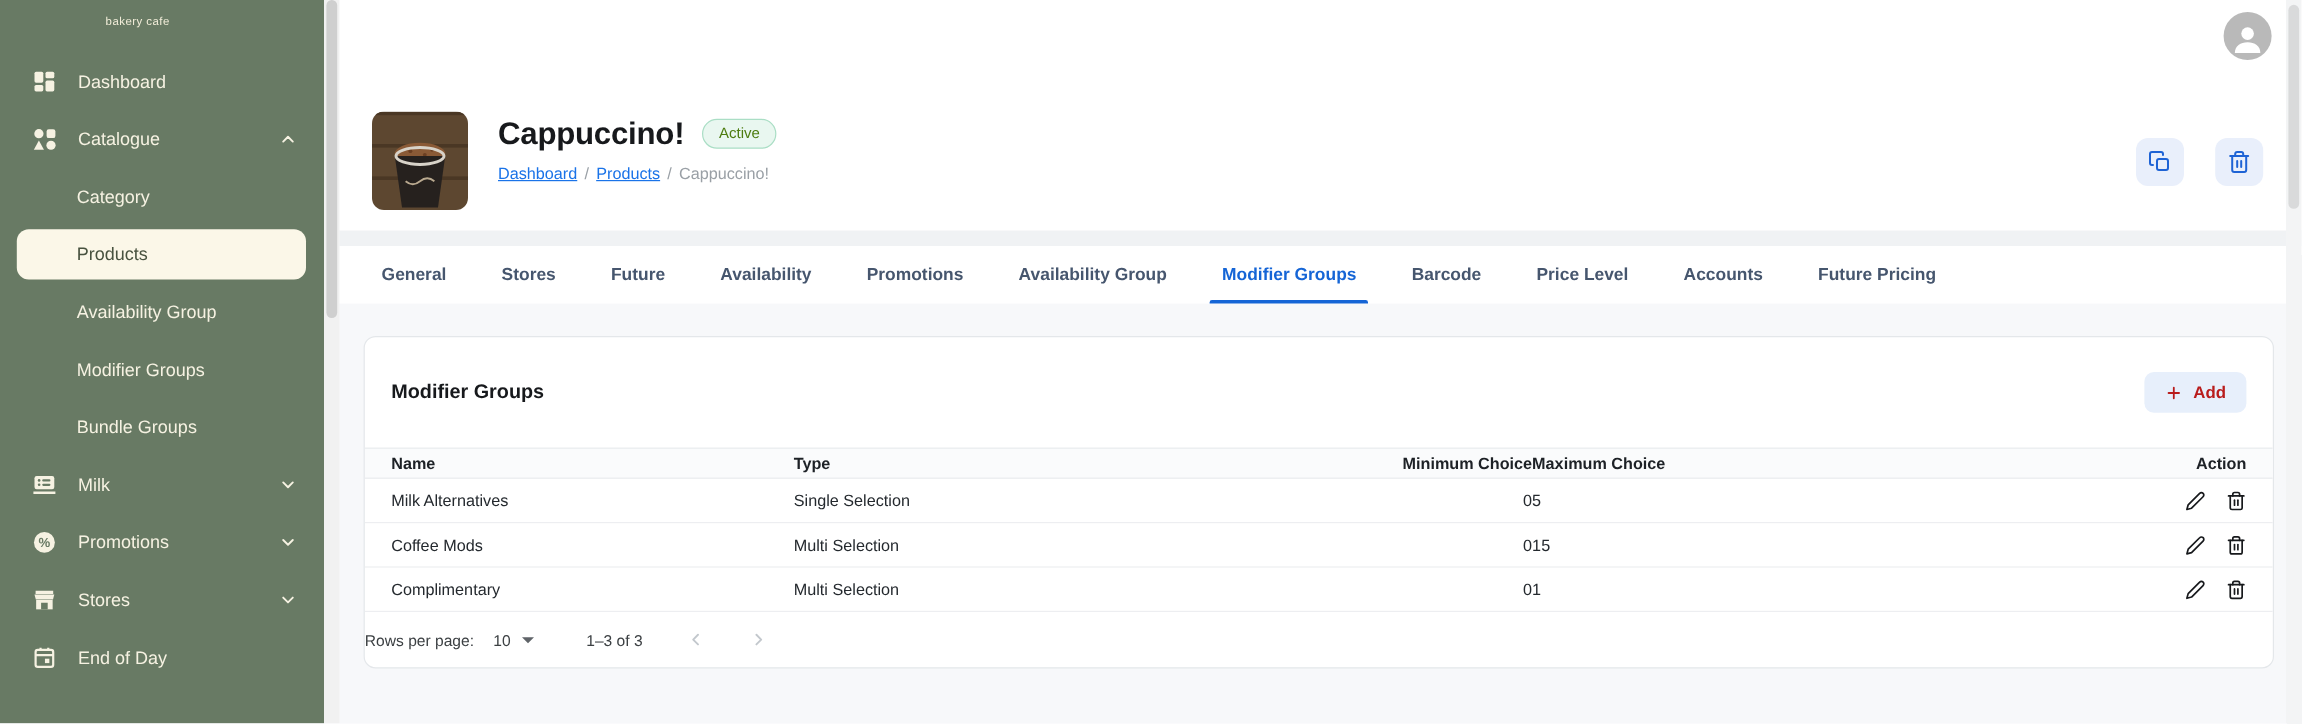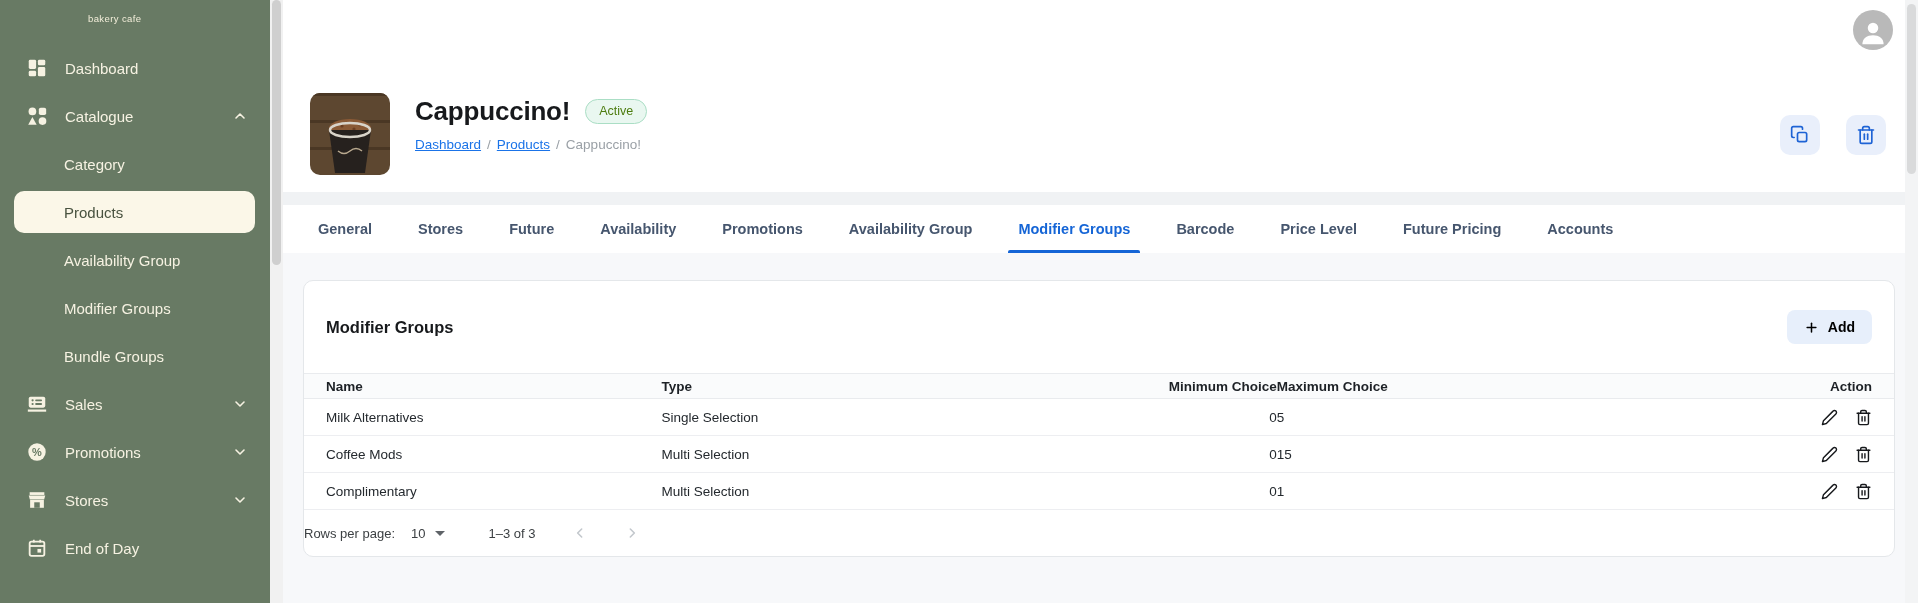--- a/index.html
+++ b/index.html
@@ -47,21 +47,21 @@
 
   .tabs-band { height:48px; background:#fff; display:flex; align-items:stretch; padding-left:12px; flex-shrink:0; }
   .tab { display:flex; align-items:center; padding:0 23px; font-size:14.5px; font-weight:700; color:#46566e; cursor:pointer; position:relative; white-space:nowrap; }
   .tab.active { color:#1565d6; }
   .tab.active::after { content:""; position:absolute; left:13px; right:13px; bottom:0; height:3px; background:#1565d6; border-radius:2px 2px 0 0; }
 
   .content { flex:1; padding:27px 23px 0 20px; }
   .card { background:#fff; border:1px solid #e4e7ea; border-radius:10px; display:flex; flex-direction:column; overflow:hidden; }
   .card-head { height:92px; display:flex; align-items:center; justify-content:space-between; padding:0 22px; }
   .card-title { font-size:16.5px; font-weight:700; color:#17191c; }
-  .add-btn { display:flex; align-items:center; gap:9px; background:#e7effb; color:#000000; border-radius:8px; padding:9px 17px; font-size:14px; font-weight:600; cursor:pointer; }
+  .add-btn { display:flex; align-items:center; gap:9px; background:#e7effb; color:#b91c1c; border-radius:8px; padding:9px 17px; font-size:14px; font-weight:600; cursor:pointer; }
   .add-btn svg { width:15px; height:15px; }
 
   .thead { display:flex; align-items:center; height:26px; background:#fafbfc; border-top:1px solid #e9ebee; border-bottom:1px solid #e9ebee; padding:0 22px; }
   .th { font-size:13.5px; font-weight:700; color:#1d2126; }
   .trow { display:flex; align-items:center; height:37px; border-bottom:1px solid #edeef1; padding:0 22px; font-size:13.5px; color:#24292e; }
   .col-name { width:21.7%; } .col-type { width:18.5%; } .col-min { width:21.3%;text-align:right; } .col-max { flex:1; }
   .col-action { width:92px; text-align:right; }
   .trow .col-action { display:flex; justify-content:flex-end; gap:17px; align-items:center; }
   .row-icon { width:17px; height:17px; color:#17191c; cursor:pointer; display:flex; }
   .row-icon svg { width:17px; height:17px; }
@@ -138,21 +138,21 @@
         <span class="nav-icon">
           <svg viewBox="0 0 24 24" fill="currentColor">
               <rect x="3" y="4" width="18" height="12" rx="2"></rect>
               <circle cx="7.2" cy="8" r="1.2" fill="#687a64"></circle>
               <rect x="10" y="7" width="7.5" height="2" rx="1" fill="#687a64"></rect>
               <circle cx="7.2" cy="12" r="1.2" fill="#687a64"></circle>
               <rect x="10" y="11" width="7.5" height="2" rx="1" fill="#687a64"></rect>
               <path d="M2 18h20v2.4H2z"></path>
             </svg>
         </span>
-        <span class="nav-label">Sales</span>
+        <span class="nav-label">Milk</span>
         <span class="nav-chevron">
           <svg viewBox="0 0 24 24" fill="none" stroke="currentColor" stroke-width="2.4" stroke-linecap="round" stroke-linejoin="round">
               <polyline points="6 9 12 15 18 9"></polyline>
             </svg>
         </span>
       </div>
 
       <div class="nav-item">
         <span class="nav-icon">
           <svg viewBox="0 0 24 24" fill="currentColor">
@@ -269,22 +269,22 @@
     <div class="tabs-band">
       <div class="tab">General</div>
       <div class="tab">Stores</div>
       <div class="tab">Future</div>
       <div class="tab">Availability</div>
       <div class="tab">Promotions</div>
       <div class="tab">Availability Group</div>
       <div class="tab active">Modifier Groups</div>
       <div class="tab">Barcode</div>
       <div class="tab">Price Level</div>
+      <div class="tab">Accounts</div>
       <div class="tab">Future Pricing</div>
-      <div class="tab">Accounts</div>
     </div>
 
     <div class="content">
       <div class="card">
 
         <div class="card-head">
           <div class="card-title">Modifier Groups</div>
           <div class="add-btn">
             <svg viewBox="0 0 24 24" fill="none" stroke="currentColor" stroke-width="2.4" stroke-linecap="round">
                 <line x1="12" y1="5" x2="12" y2="19"></line>

